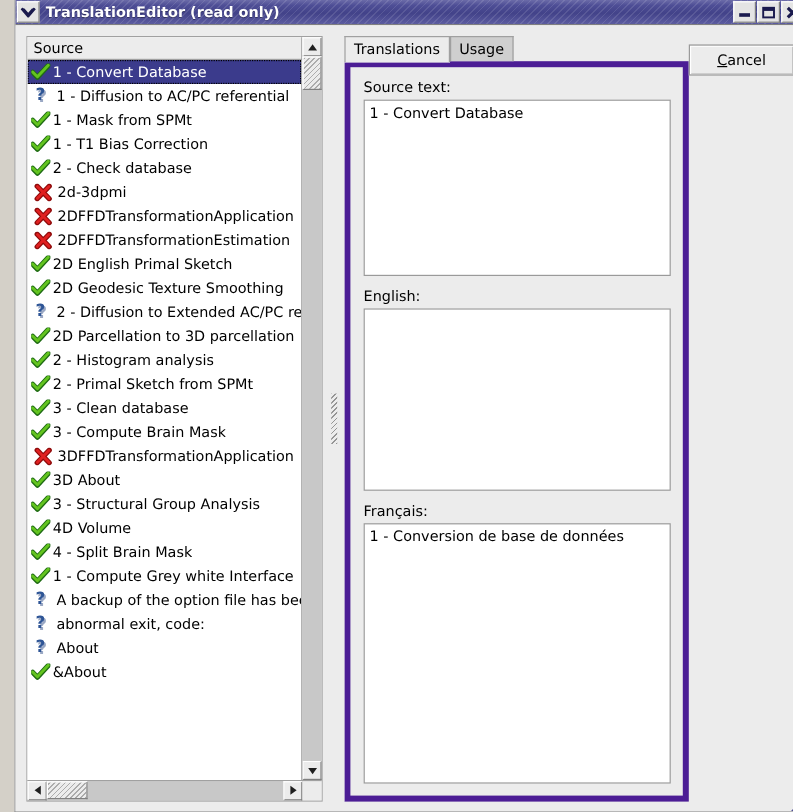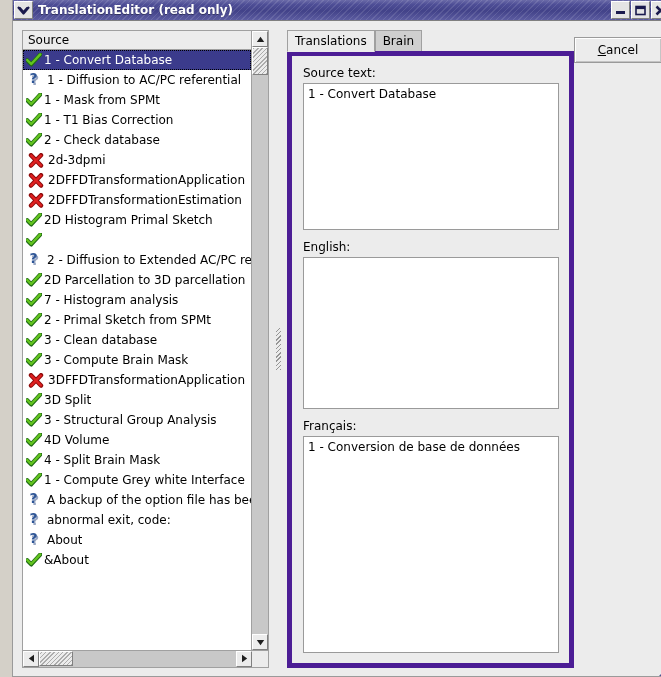--- a/index.html
+++ b/index.html
@@ -530,29 +530,30 @@
                     </span>
                     <span class="lbl">2DFFDTransformationEstimation</span>
                   </div>
                   <div class="litem">
                     <span class="ico">
                       <svg width="16" height="14" viewBox="0 0 16 14">
                         <path d="M1.2,7.2 L5.2,11.4 L14.4,1.4" fill="none" stroke="#1f6b14" stroke-width="4.2" stroke-linecap="round" stroke-linejoin="round"></path>
                         <path d="M1.2,7.0 L5.2,11.0 L14.2,1.4" fill="none" stroke="#63c41f" stroke-width="2.4" stroke-linecap="round" stroke-linejoin="round"></path>
                       </svg>
                     </span>
-                    <span class="lbl">2D Histogram Primal Sketch</span>
-                  </div>
-                  <div class="litem">
-                    <span class="ico">
-                      <svg width="16" height="14" viewBox="0 0 16 14">
-                        <path d="M1.2,7.2 L5.2,11.4 L14.4,1.4" fill="none" stroke="#1f6b14" stroke-width="4.2" stroke-linecap="round" stroke-linejoin="round"></path>
-                        <path d="M1.2,7.0 L5.2,11.0 L14.2,1.4" fill="none" stroke="#63c41f" stroke-width="2.4" stroke-linecap="round" stroke-linejoin="round"></path>
-                      </svg>
-                    </span>
+                    <span class="lbl">2D English Primal Sketch</span>
+                  </div>
+                  <div class="litem">
+                    <span class="ico">
+                      <svg width="16" height="14" viewBox="0 0 16 14">
+                        <path d="M1.2,7.2 L5.2,11.4 L14.4,1.4" fill="none" stroke="#1f6b14" stroke-width="4.2" stroke-linecap="round" stroke-linejoin="round"></path>
+                        <path d="M1.2,7.0 L5.2,11.0 L14.2,1.4" fill="none" stroke="#63c41f" stroke-width="2.4" stroke-linecap="round" stroke-linejoin="round"></path>
+                      </svg>
+                    </span>
+                    <span class="lbl">2D Geodesic Texture Smoothing</span>
                   </div>
                   <div class="litem">
                     <span class="ico qm">
                       <svg width="17" height="17" viewBox="0 0 17 17">
                         <text x="4.0" y="12.6" font-family="DejaVu Sans, sans-serif" font-size="14" font-weight="bold" fill="#9aa8c4">?</text>
                         <text x="2.6" y="11.4" font-family="DejaVu Sans, sans-serif" font-size="14" font-weight="bold" fill="#2e5596">?</text>
                       </svg>
                     </span>
                     <span class="lbl">2 - Diffusion to Extended AC/PC ref</span>
                   </div>
@@ -565,21 +566,21 @@
                     </span>
                     <span class="lbl">2D Parcellation to 3D parcellation</span>
                   </div>
                   <div class="litem">
                     <span class="ico">
                       <svg width="16" height="14" viewBox="0 0 16 14">
                         <path d="M1.2,7.2 L5.2,11.4 L14.4,1.4" fill="none" stroke="#1f6b14" stroke-width="4.2" stroke-linecap="round" stroke-linejoin="round"></path>
                         <path d="M1.2,7.0 L5.2,11.0 L14.2,1.4" fill="none" stroke="#63c41f" stroke-width="2.4" stroke-linecap="round" stroke-linejoin="round"></path>
                       </svg>
                     </span>
-                    <span class="lbl">7 - Histogram analysis</span>
+                    <span class="lbl">2 - Histogram analysis</span>
                   </div>
                   <div class="litem">
                     <span class="ico">
                       <svg width="16" height="14" viewBox="0 0 16 14">
                         <path d="M1.2,7.2 L5.2,11.4 L14.4,1.4" fill="none" stroke="#1f6b14" stroke-width="4.2" stroke-linecap="round" stroke-linejoin="round"></path>
                         <path d="M1.2,7.0 L5.2,11.0 L14.2,1.4" fill="none" stroke="#63c41f" stroke-width="2.4" stroke-linecap="round" stroke-linejoin="round"></path>
                       </svg>
                     </span>
                     <span class="lbl">2 - Primal Sketch from SPMt</span>
                   </div>
@@ -610,21 +611,21 @@
                     </span>
                     <span class="lbl">3DFFDTransformationApplication</span>
                   </div>
                   <div class="litem">
                     <span class="ico">
                       <svg width="16" height="14" viewBox="0 0 16 14">
                         <path d="M1.2,7.2 L5.2,11.4 L14.4,1.4" fill="none" stroke="#1f6b14" stroke-width="4.2" stroke-linecap="round" stroke-linejoin="round"></path>
                         <path d="M1.2,7.0 L5.2,11.0 L14.2,1.4" fill="none" stroke="#63c41f" stroke-width="2.4" stroke-linecap="round" stroke-linejoin="round"></path>
                       </svg>
                     </span>
-                    <span class="lbl">3D Split</span>
+                    <span class="lbl">3D About</span>
                   </div>
                   <div class="litem">
                     <span class="ico">
                       <svg width="16" height="14" viewBox="0 0 16 14">
                         <path d="M1.2,7.2 L5.2,11.4 L14.4,1.4" fill="none" stroke="#1f6b14" stroke-width="4.2" stroke-linecap="round" stroke-linejoin="round"></path>
                         <path d="M1.2,7.0 L5.2,11.0 L14.2,1.4" fill="none" stroke="#63c41f" stroke-width="2.4" stroke-linecap="round" stroke-linejoin="round"></path>
                       </svg>
                     </span>
                     <span class="lbl">3 - Structural Group Analysis</span>
                   </div>
@@ -737,21 +738,21 @@
           </div>
         </div>
 
         <div class="splitter">
           <div class="grip"></div>
         </div>
 
         <div class="rightpanel">
           <div class="tabstrip">
             <div class="tab active">Translations</div>
-            <div class="tab">Brain</div>
+            <div class="tab">Usage</div>
           </div>
 
           <div class="tabpage">
             <div class="field-label">Source text:</div>
             <div class="textbox tb-source">1 - Convert Database</div>
 
             <div class="field-label">English:</div>
             <div class="textbox tb-english"></div>
 
             <div class="field-label">Français:</div>

